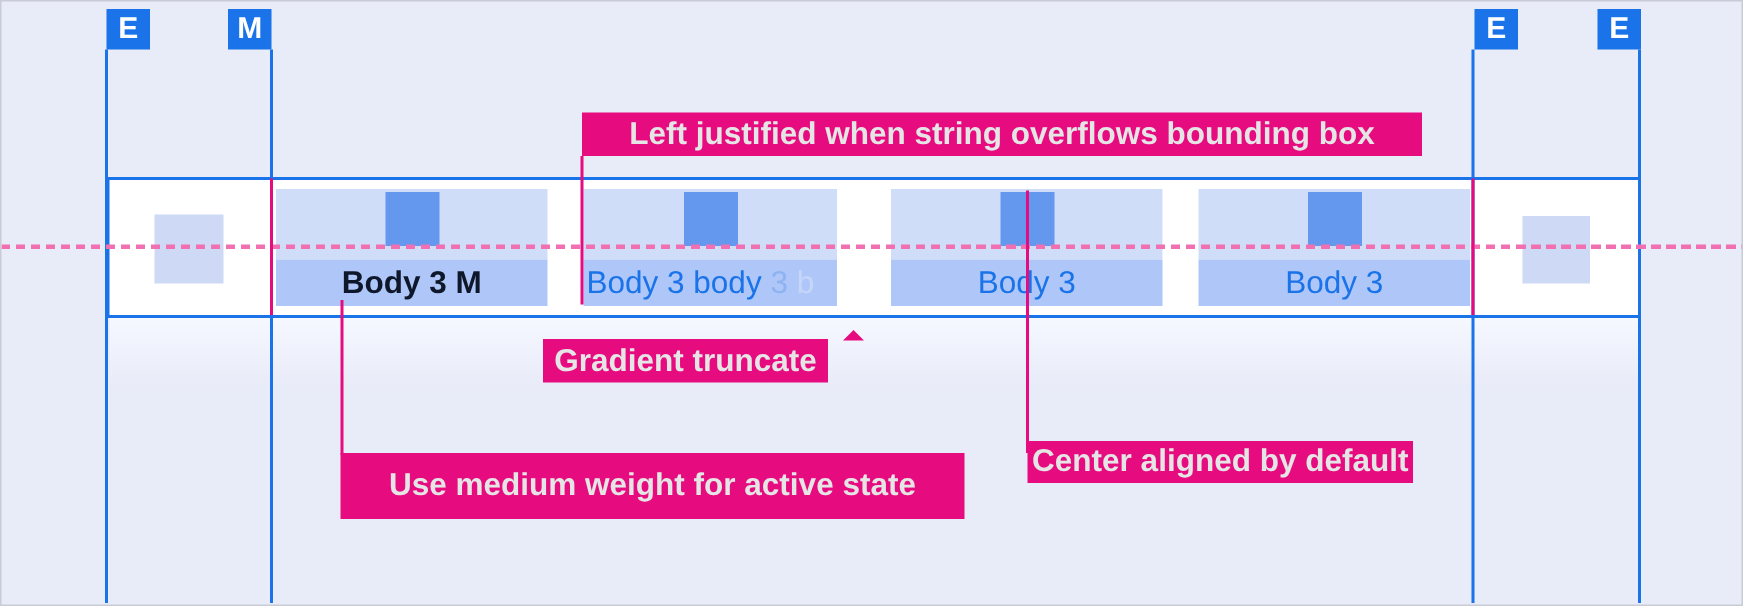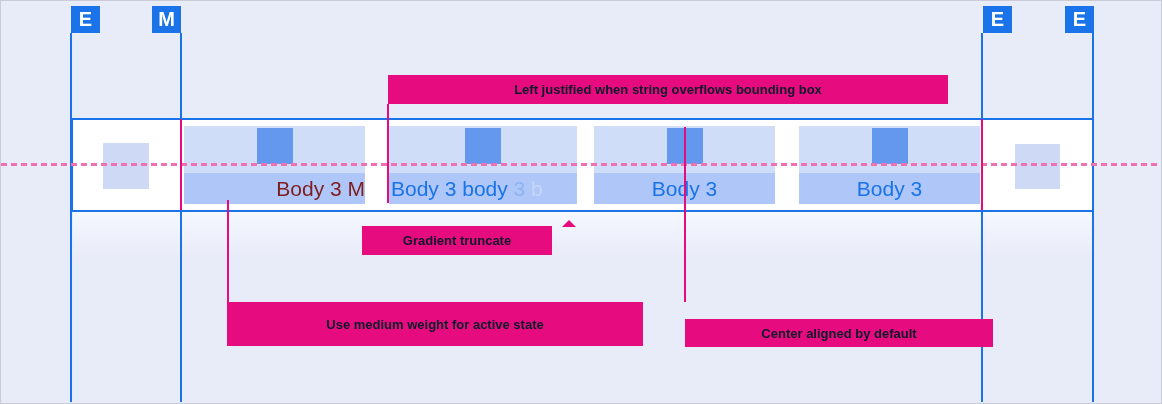--- a/index.html
+++ b/index.html
@@ -38,63 +38,63 @@
   .bar-shadow {
     position: absolute; left: 72px; top: 211px; width: 1019px; height: 48px;
     background: linear-gradient(#f5f8ff, rgba(232,235,248,0)); z-index: 0;
   }
   .side-sq { position: absolute; background: #cdd9f5; z-index: 2; }
   .side-sq.left  { left: 102px; top: 142px; width: 46px; height: 46px; }
   .side-sq.right { left: 1014px; top: 143px; width: 45px; height: 45px; }
 
   .tab { position: absolute; top: 125px; width: 181px; z-index: 2; }
   .tab.t1 { left: 183px; }
-  .tab.t2 { left: 388px; width: 188px; }
+  .tab.t2 { left: 388px; width: 169px; }
   .tab.t3 { left: 593px; }
   .tab.t4 { left: 798px; }
   .tab-top { position: relative; height: 47px; background: #cfddf9; }
   .tab-icon {
     position: absolute; left: 50%; top: 2px; margin-left: -18px;
     width: 36px; height: 36px; background: #6497ee;
   }
   .tab-label {
     position: relative; height: 31px; background: #aec7f8;
     font-size: 21px; line-height: 31px; color: #1a73e8;
     text-align: center; white-space: nowrap; overflow: hidden; z-index: 7;
   }
-  .tab.t1 .tab-label { font-weight: normal; color: #7f1d1d; text-align: right; }
+  .tab.t1 .tab-label { font-weight: bold; color: #0f172a; }
   .tab.t2 .tab-label { text-align: left; padding-left: 2px; }
   .seg2 { color: #8fb2f1; } .seg3 { color: #c6d6f8; }
 
   
   .dashed {
     position: absolute; left: 0; top: 162px; width: 1162px; height: 3px;
     background: repeating-linear-gradient(90deg, #f170b2 0 6px, transparent 6px 10px);
     z-index: 5;
   }
 
   
   .pline { position: absolute; width: 2px; background: #e60c80; z-index: 6; }
   .p-bar-left  { left: 179px; top: 118px; height: 91px; }
   .p-bar-right { left: 980px; top: 118px; height: 91px; }
   .p-conn1 { left: 386px; top: 103px; height: 99px; }
   .p-conn2 { left: 226px; top: 199px; height: 103px; }
   .p-conn3 { left: 683px; top: 126px; height: 175px; }
 
   
   .callout {
-    position: absolute; background: #e60c80; color: #0f172a;
-    font-size: 13px; font-weight: bold; text-align: center;
+    position: absolute; background: #e60c80; color: #e5e5e5;
+    font-size: 21px; font-weight: bold; text-align: center;
     display: flex; align-items: center; justify-content: center;
     white-space: nowrap; z-index: 10;
   }
   .c1 { left: 387px; top: 74px;  width: 560px; height: 29px; }
   .c2 { left: 361px; top: 225px; width: 190px; height: 29px; }
   .c3 { left: 226px; top: 301px; width: 416px; height: 44px; }
-  .c4 { left: 684px; top: 318px; width: 308px; height: 28px; }
+  .c4 { left: 684px; top: 293px; width: 257px; height: 28px; }
   .caret-up {
     position: absolute; left: 200px; top: -6px;
     width: 0; height: 0;
     border-left: 7px solid transparent; border-right: 7px solid transparent;
     border-bottom: 7px solid #e60c80;
   }
 </style>
 </head>
 <body>
 

